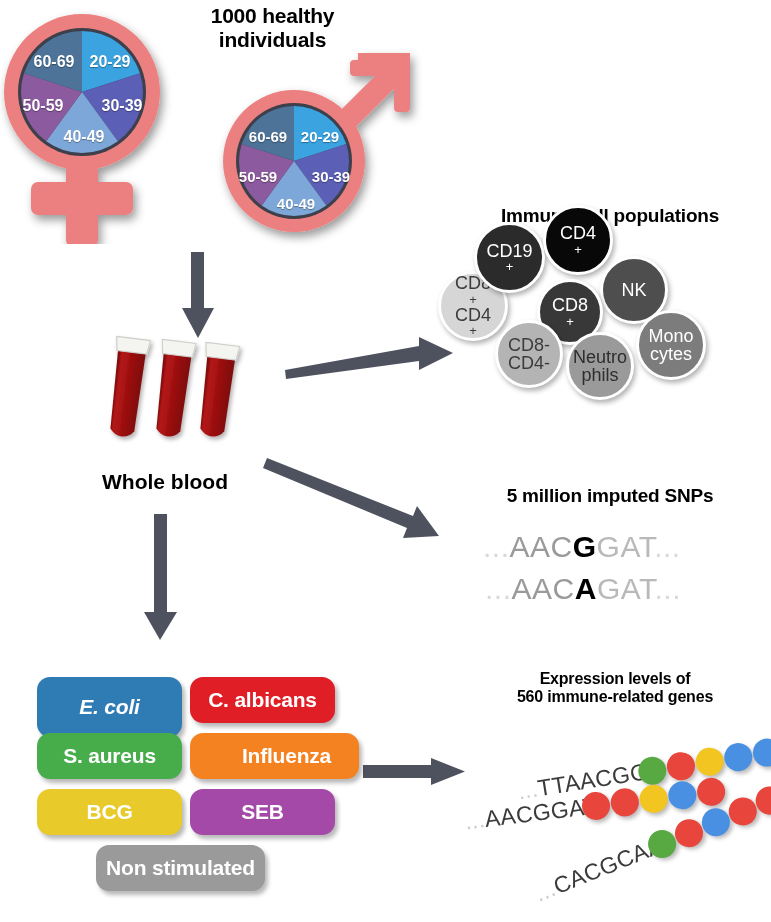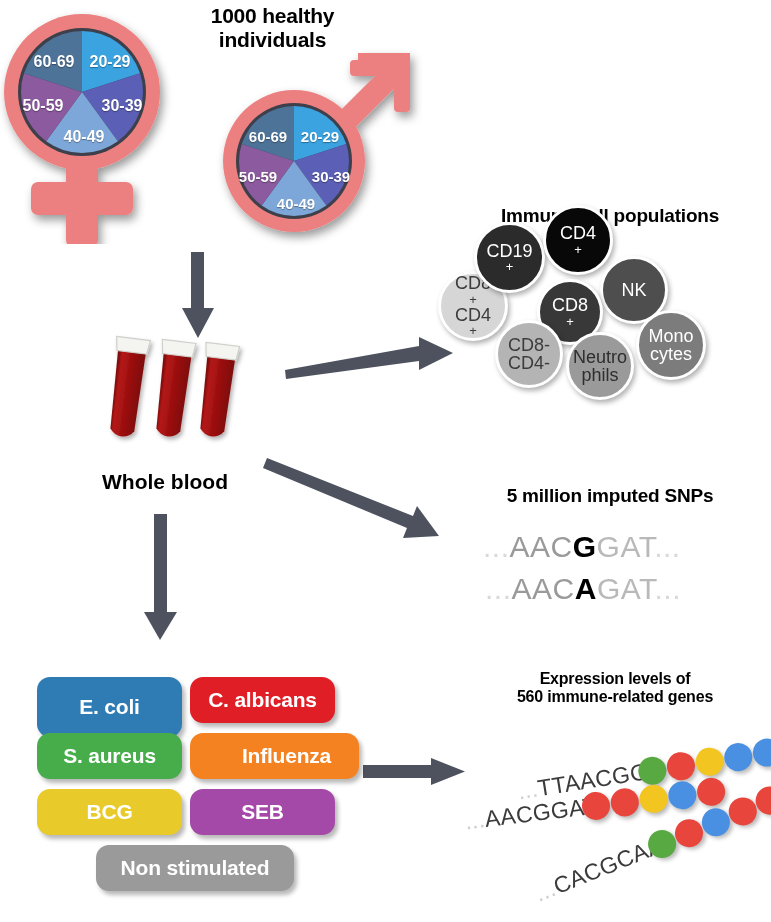--- a/index.html
+++ b/index.html
@@ -302,39 +302,39 @@
   <div class="heading abs" id="title-snps">5 million imputed SNPs</div>
 
   <div class="snp-row snp-blur" style="left:483px; top:530px;">
     <span class="fade">...</span><span class="mid">AAC</span><span class="hl">G</span><span>GAT</span><span class="fade">...</span>
   </div>
 
   <div class="snp-row snp-blur" style="left:485px; top:572px;">
     <span class="fade">...</span><span class="mid">AAC</span><span class="hl">A</span><span>GAT</span><span class="fade">...</span>
   </div>
 
-  <div class="pill" style="left:37px; top:677px; width:145px; height:60px; background:#2f7cb5;">
+  <div class="pill" style="left:37px; top:677px; width:145px; height:60px; background:#2f7cb5;font-style:italic;">
     <span>E. coli</span>
   </div>
   <div class="pill" style="left:190px; top:677px; width:145px; height:46px; background:#e01e26;">
     <span>C. albicans</span>
   </div>
   <div class="pill" style="left:37px; top:733px; width:145px; height:46px; background:#47ad4b;">
     <span>S. aureus</span>
   </div>
   <div class="pill" style="left:190px; top:733px; width:145px; height:46px; background:#f58220;padding-left:24px;">
     <span>Influenza</span>
   </div>
   <div class="pill" style="left:37px; top:789px; width:145px; height:46px; background:#e8ca2b;">
     <span>BCG</span>
   </div>
   <div class="pill" style="left:190px; top:789px; width:145px; height:46px; background:#a549a8;">
     <span>SEB</span>
   </div>
-  <div class="pill" style="left:96px; top:845px; width:198px; height:46px; background:#9a9a9a;">
+  <div class="pill" style="left:96px; top:845px; width:169px; height:46px; background:#9a9a9a;">
     <span>Non stimulated</span>
   </div>
 
   <div class="heading abs" id="title-expr">
     <div>Expression levels of</div>
     <div>560 immune-related genes</div>
   </div>
 
   <div class="strand" style="left:518px; top:775px; width:250px; height:34px; transform:rotate(-9deg);">
     <div class="seq">

